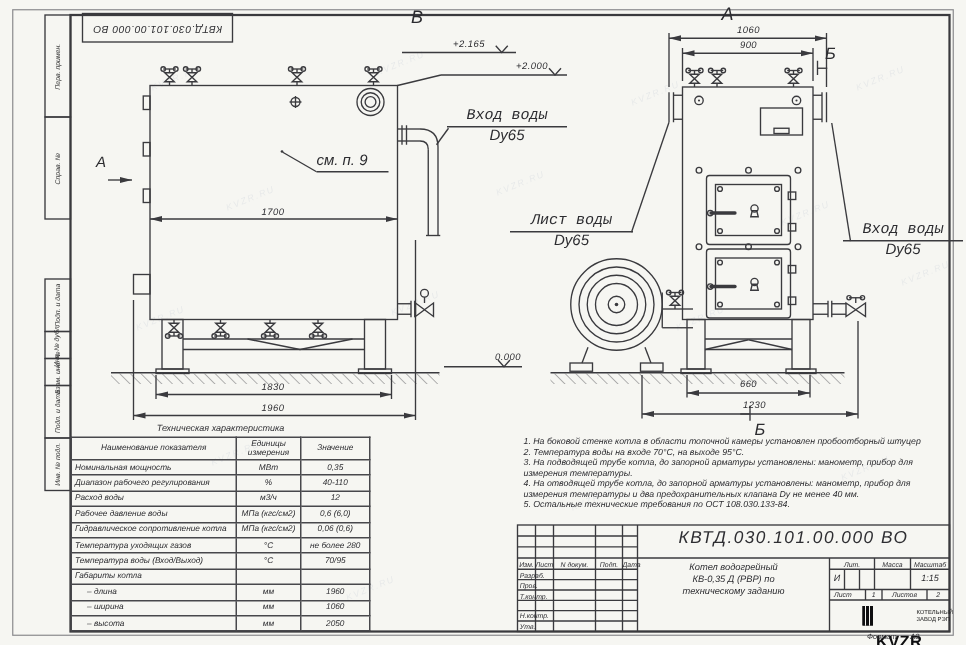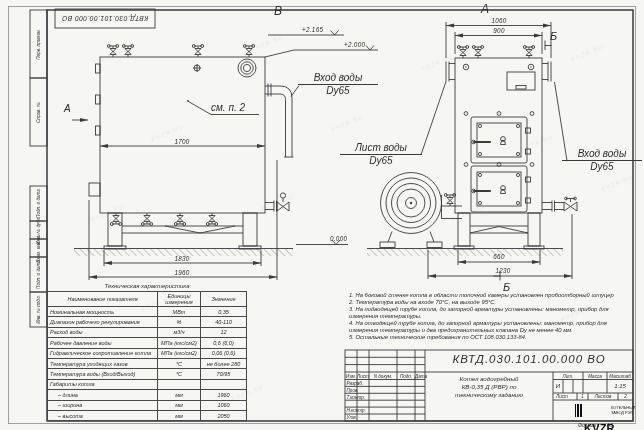--- a/index.html
+++ b/index.html
@@ -5,21 +5,21 @@
   html,body{margin:0;padding:0;background:#eceae6;}
   #sheet{position:relative;width:644px;height:430px;background:#f6f6f2;overflow:hidden;
          font-family:"Liberation Sans",sans-serif;color:#2e2e32;}
   svg{position:absolute;left:0;top:0;}
   .lw{stroke:#3a3a3e;fill:none;stroke-width:.9;}
   .t{position:absolute;font-style:italic;color:#2c2c30;white-space:nowrap;line-height:1.1;}
   .ctr{text-align:center;}
   .f12{font-size:12px;} .f11{font-size:11px;} .f10{font-size:10px;}
   .dim{font-size:6.3px;letter-spacing:.3px;}
   .ann{position:absolute;font-style:italic;font-size:10px;text-align:center;color:#2c2c30;}
-  .ann .ul{display:block;border-bottom:1px solid #3a3a3e;padding-bottom:1px;}
+  .ann .ul{display:block;border-bottom:1px solid #3a3a3e;padding-bottom:1px;font-family:Liberation Mono, monospace;}
   .vlab{position:absolute;display:flex;align-items:center;justify-content:center;}
   .vlab span{transform:rotate(-90deg);white-space:nowrap;font-size:4.6px;font-style:italic;color:#333;}
   .stamp{position:absolute;left:55px;top:9px;width:100px;height:19px;display:flex;align-items:center;
          justify-content:center;transform:rotate(180deg);font-size:6.8px;font-style:italic;letter-spacing:.4px;}
   
   #ttbl{position:absolute;left:47px;top:291px;border-collapse:collapse;}
   #ttbl td,#ttbl th{border:.7px solid #48484c;font-size:5.5px;font-style:italic;font-weight:normal;
          padding:0 2px;color:#2c2c30;}
   #ttbl th{height:14px;text-align:center;line-height:1.1;}
   #ttbl td{height:9.4px;}
@@ -350,21 +350,21 @@
     </div>
   <div class="vlab" style="left:30px;top:292px;width:17px;height:35px">
       <span>Инв. № подл.</span>
     </div>
 
   <div class="t f12" style="left:274px;top:5px">В</div>
   <div class="t f12" style="left:481px;top:3px">А</div>
   <div class="t f10" style="left:64px;top:103px">А</div>
   <div class="t f11" style="left:550px;top:30px">Б</div>
   <div class="t f11" style="left:503px;top:281px">Б</div>
-  <div class="t f10" style="left:211px;top:102px">см. п. 2</div>
+  <div class="t f10" style="left:211px;top:102px">см. п. 9</div>
 
   <div class="t dim ctr" style="left:160px;top:138.5px;width:44px">1700</div>
   <div class="t dim ctr" style="left:160px;top:255.5px;width:44px">1830</div>
   <div class="t dim ctr" style="left:160px;top:269.5px;width:44px">1960</div>
   <div class="t dim ctr" style="left:477px;top:17.5px;width:44px">1060</div>
   <div class="t dim ctr" style="left:477px;top:27.5px;width:44px">900</div>
   <div class="t dim ctr" style="left:477px;top:254px;width:44px">660</div>
   <div class="t dim ctr" style="left:481px;top:268px;width:44px">1230</div>
 
   <div class="t dim" style="left:302px;top:27px">+2.165</div>

